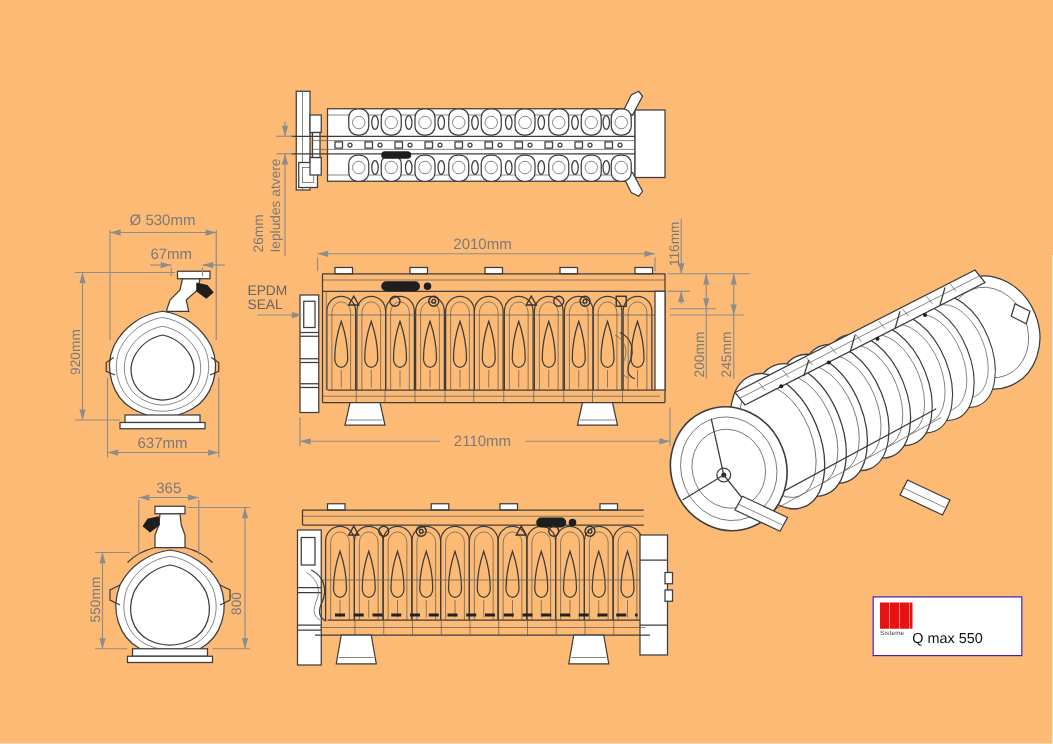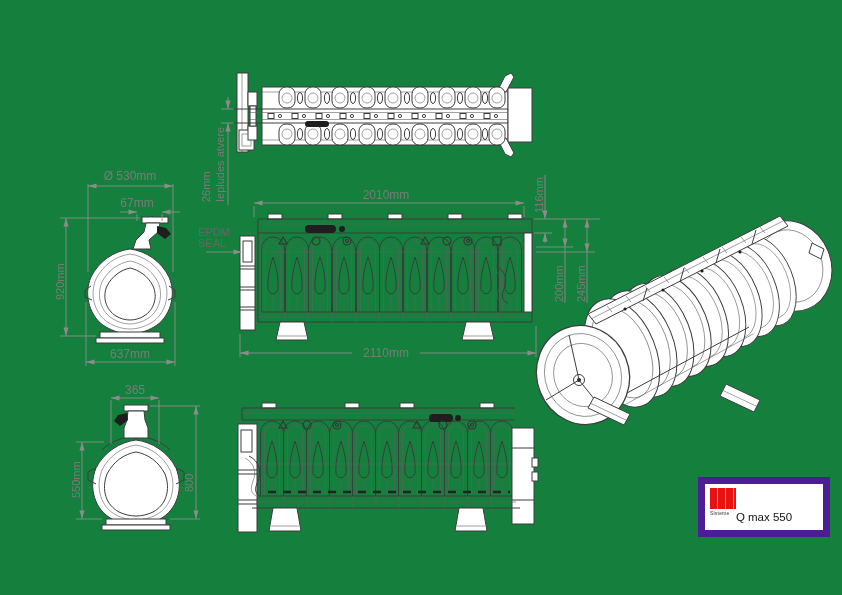--- a/index.html
+++ b/index.html
@@ -1,33 +1,33 @@
 <!DOCTYPE html>
 <html><head>
 <meta charset="utf-8">
 <style>
   html,body{margin:0;padding:0;background:#fff;}
-  #canvas{position:relative;width:842px;height:595px;background:#15803d;overflow:hidden;
+  #canvas{position:relative;width:842px;height:595px;background:#fdba74;overflow:hidden;
           font-family:"Liberation Sans",sans-serif;}
   svg{position:absolute;left:0;top:0;}
   svg text{font-family:"Liberation Sans",sans-serif;fill:#7a7a7a;}
   .t{font-size:12px;}
   .tv{font-size:11px;}
   .te{font-size:11px;fill:#666;}
   .o{fill:#fff;stroke:#3d3d3d;stroke-width:1;}
   .o2{fill:#fff;stroke:#3d3d3d;stroke-width:1.3;}
   .s{fill:none;stroke:#3d3d3d;stroke-width:1;}
   .s1{fill:none;stroke:#5f5f5f;stroke-width:.6;}
   .dk{fill:#1e1e1e;stroke:none;}
   .d{fill:none;stroke:#8c8c8c;stroke-width:.9;}
   .a{fill:#8c8c8c;stroke:none;}
   .sym{fill:none;stroke:#333;stroke-width:1.1;}
   .dash{fill:none;stroke:#222;stroke-width:2.4;stroke-dasharray:8 7;}
   .tblock{position:absolute;left:698px;top:477px;width:118px;height:46px;
-          border:7px solid #4c1d95;background:#fff;}
+          border:1px solid #4c1d95;background:#fff;}
   .logo{position:absolute;left:5px;top:4px;width:26px;height:21px;
         background:repeating-linear-gradient(90deg,#e81212 0 7px,#ff8f8f 7px 8px);}
   .brand{position:absolute;left:5px;top:26px;font-size:5px;color:#333;letter-spacing:.2px;}
   .model{position:absolute;left:0;right:0;top:27px;text-align:center;font-size:11.5px;color:#111;}
 </style>
 </head>
 <body>
 
 <div id="canvas">
 <svg width="842" height="595" viewBox="0 0 842 595">

